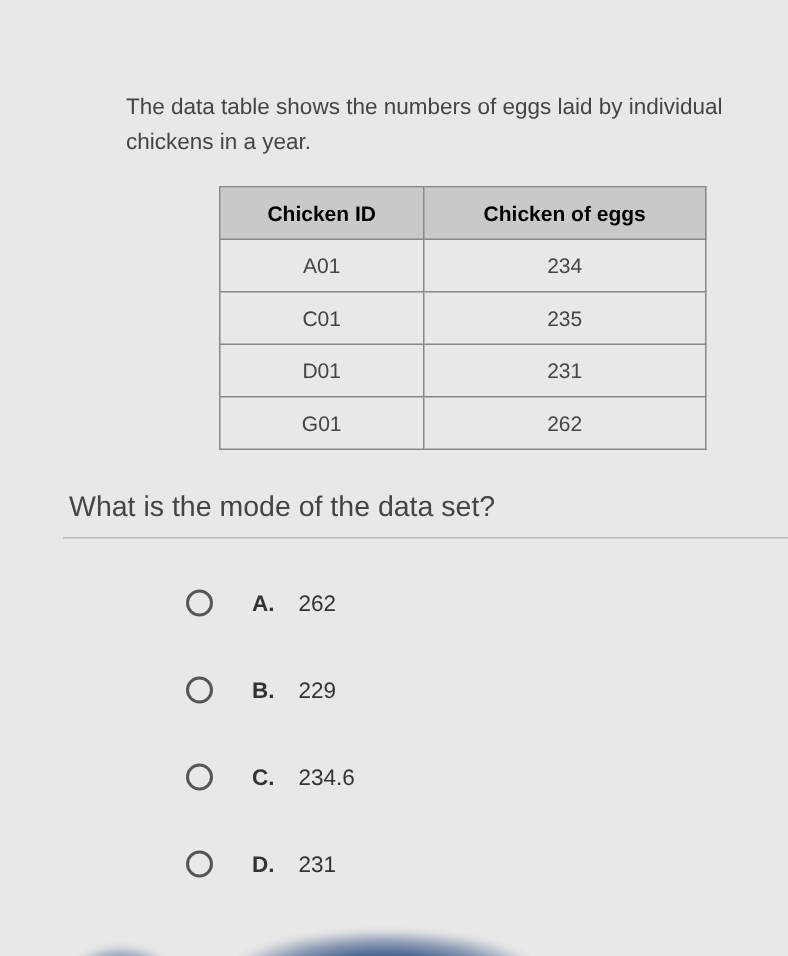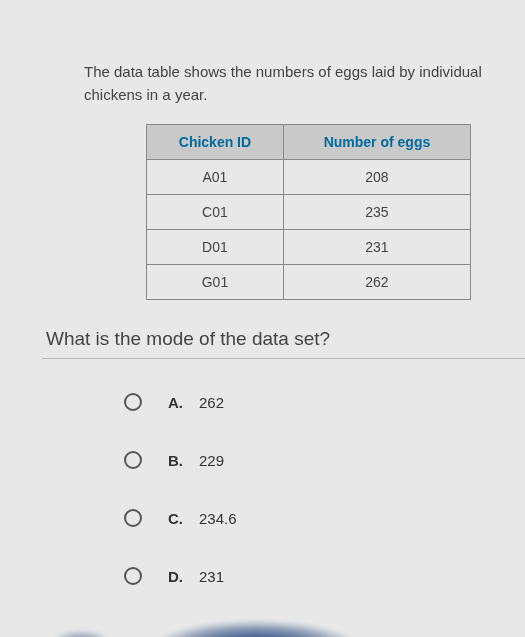--- a/index.html
+++ b/index.html
@@ -24,21 +24,21 @@
     table {
       width: 100%;
       border-collapse: collapse;
       font-size: 14px;
     }
     th {
       background: #c9c9c9;
       border: 1px solid #888;
       padding: 9px 10px;
       font-weight: bold;
-      color: #0369a1;
+      color: #000000;
       text-align: center;
     }
     td {
       border: 1px solid #888;
       padding: 9px 10px;
       color: #444;
       background: #e8e8e8;
       text-align: center;
     }
     .question {
@@ -96,27 +96,27 @@
 </head>
 <body>
 
 <p class="intro">The data table shows the numbers of eggs laid by individual chickens in a year.</p>
 
 <div class="tbl-wrap">
   <table>
     <thead>
       <tr>
         <th>Chicken ID</th>
-        <th>Number of eggs</th>
+        <th>Chicken of eggs</th>
       </tr>
     </thead>
     <tbody>
       <tr>
         <td>A01</td>
-        <td>208</td>
+        <td>234</td>
       </tr>
       <tr>
         <td>C01</td>
         <td>235</td>
       </tr>
       <tr>
         <td>D01</td>
         <td>231</td>
       </tr>
       <tr>

